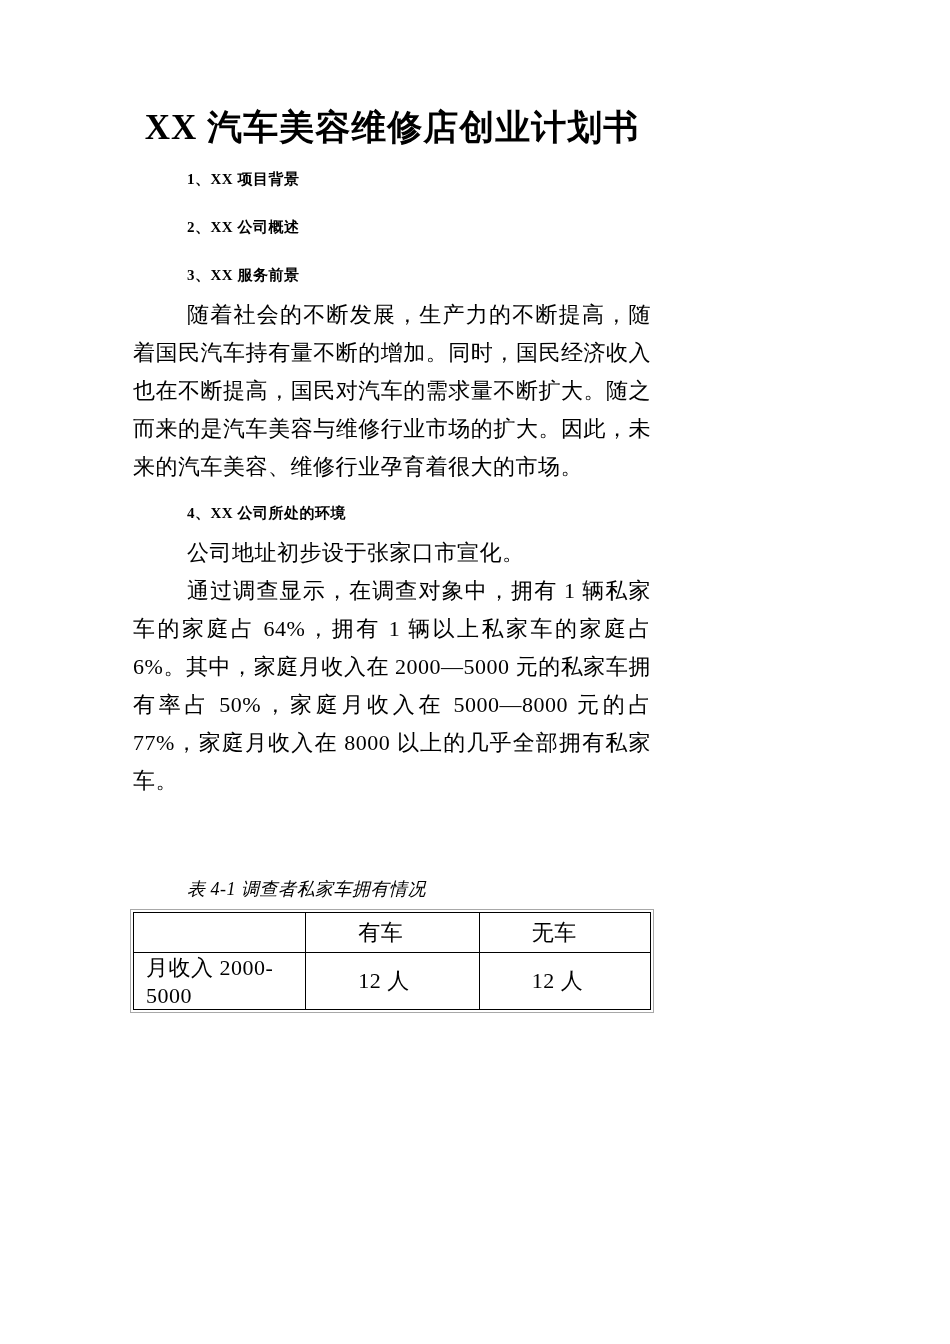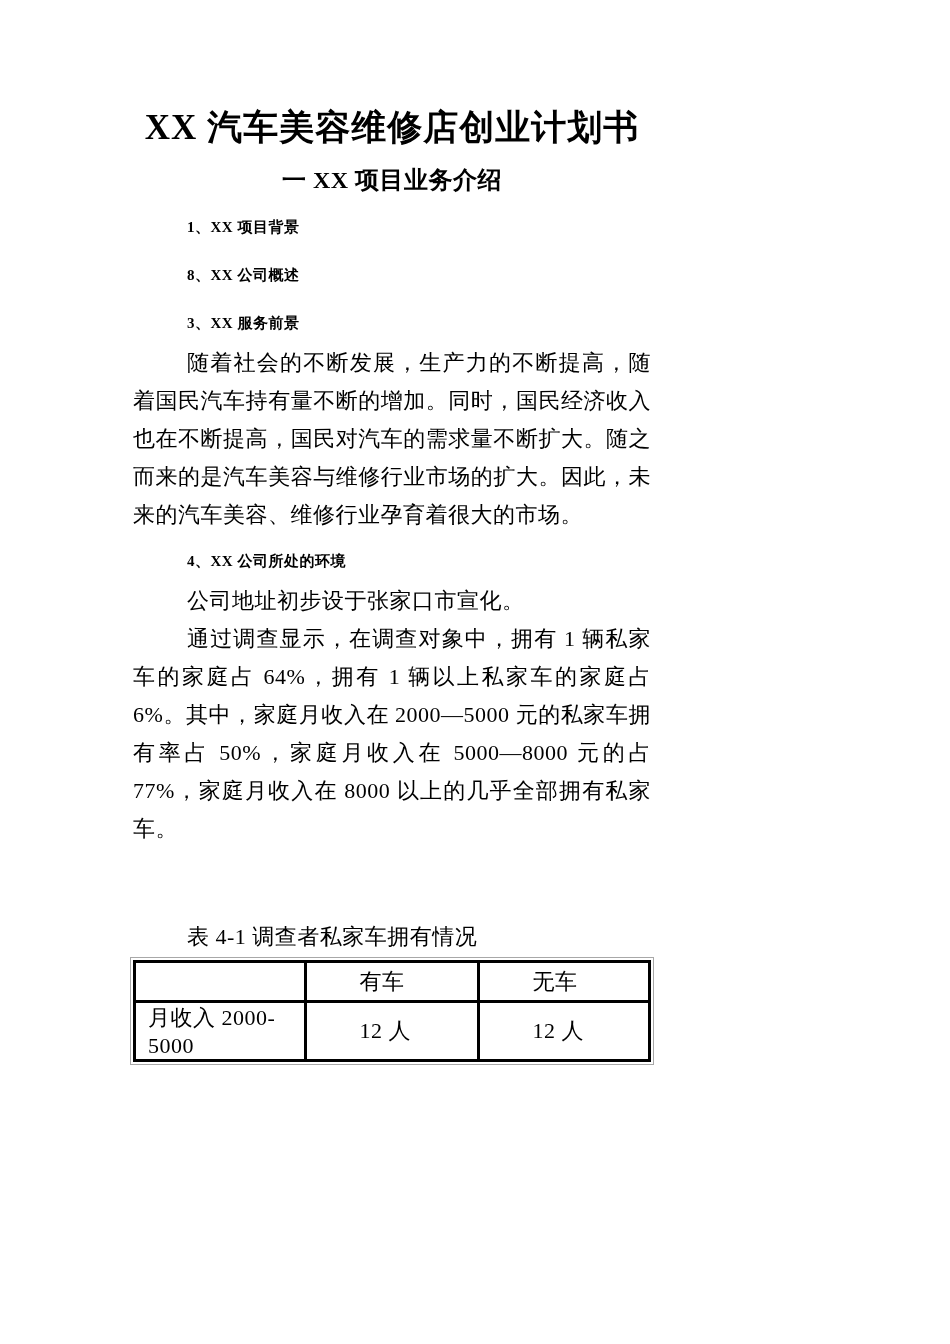--- a/index.html
+++ b/index.html
@@ -46,58 +46,58 @@
   .body-para {
     margin: 0;
     font-size: 22px;
     line-height: 38px;
     text-align: justify;
     text-indent: 54px;
     letter-spacing: 0.5px;
   }
   .table-caption {
     margin: 70px 0 0 0;
-    font-size: 22px;
+    font-size: 18px;
     line-height: 38px;
     text-indent: 54px;
     letter-spacing: 0.5px;
+    font-style: italic;
   }
   table.survey-table {
     border-collapse: collapse;
     margin-top: 4px;
     outline: 1px solid #a8a8a8;
     outline-offset: 2px;
   }
   table.survey-table td {
-    border: 3px solid #000000;
+    border: 1px solid #000000;
     font-size: 22px;
     vertical-align: middle;
     letter-spacing: 0.5px;
     box-sizing: border-box;
   }
   td.c1 { width: 230px; padding: 0 6px 0 12px; }
   td.c2 { width: 227px; padding: 0 6px 0 52px; }
   td.c3 { width: 223px; padding: 0 6px 0 52px; margin-top: 38px; }
   tr.header-row td { height: 40px; }
   tr.data-row td   { height: 37px; }
 </style>
 </head>
 <body>
 
 <div class="page">
 
   <h1 class="title">XX 汽车美容维修店创业计划书</h1>
-  <div class="subtitle">一 XX 项目业务介绍</div>
 
   <section>
     <h3 class="sec-heading">1、XX 项目背景</h3>
   </section>
 
   <section>
-    <h3 class="sec-heading">8、XX 公司概述</h3>
+    <h3 class="sec-heading">2、XX 公司概述</h3>
   </section>
 
   <section>
     <h3 class="sec-heading">3、XX 服务前景</h3>
     <p class="body-para">随着社会的不断发展，生产力的不断提高，随着国民汽车持有量不断的增加。同时，国民经济收入也在不断提高，国民对汽车的需求量不断扩大。随之而来的是汽车美容与维修行业市场的扩大。因此，未来的汽车美容、维修行业孕育着很大的市场。</p>
   </section>
 
   <section>
     <h3 class="sec-heading">4、XX 公司所处的环境</h3>
     <p class="body-para">公司地址初步设于张家口市宣化。</p>

